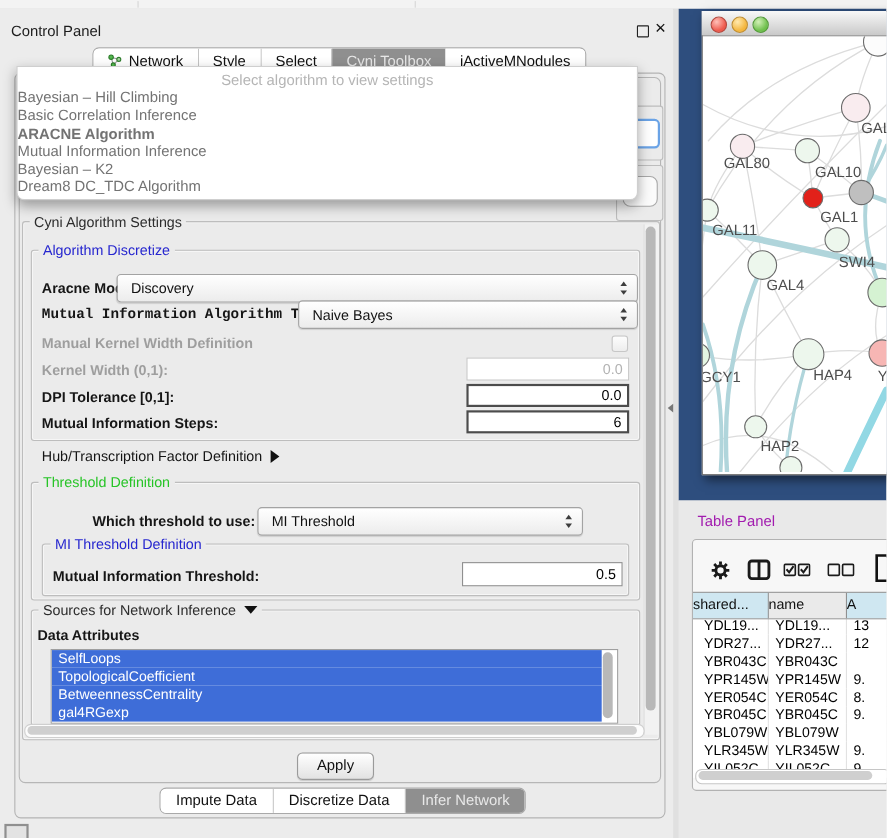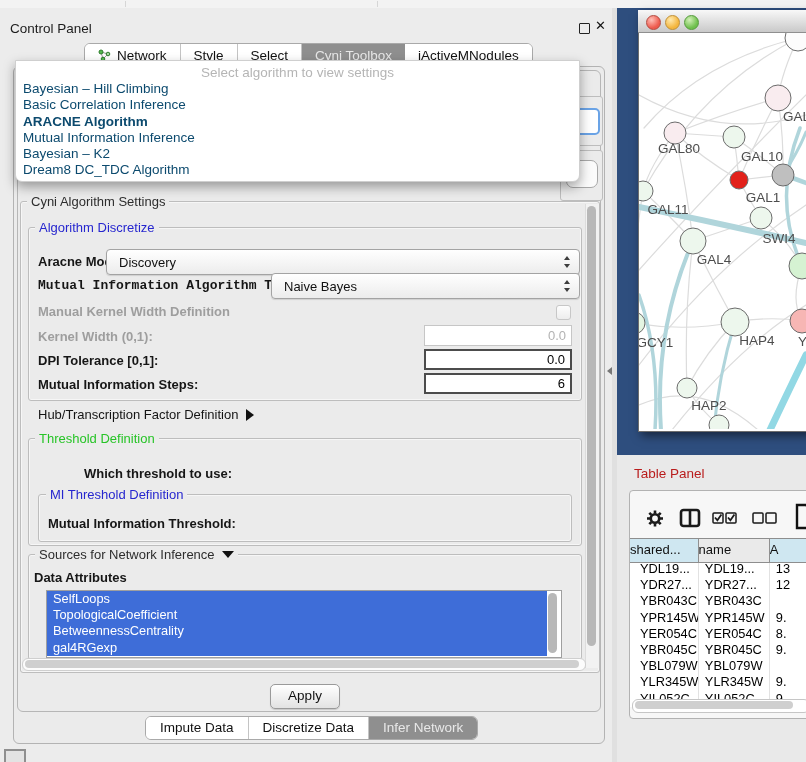--- a/index.html
+++ b/index.html
@@ -97,21 +97,21 @@
   #bottom-tabs{left:145px;top:708px;height:22px;display:flex;border:1px solid #a9a9a9;border-radius:6px;overflow:hidden;background:#fff;}
   .bseg{height:22px;line-height:22px;padding:0 14px;font-size:13.5px;color:#111;background:#fff;border-right:1px solid #c4c4c4;white-space:nowrap;}
   .bseg:last-child{border-right:none;}
   .bseg.sel{background:#8f8f8f;color:#e8e8e8;}
 
   #mini-icon{left:4px;top:749px;width:18px;height:14px;border:2px solid #8f8f8f;background:#e3e3e3;}
 
   
   #popup{left:15px;top:52px;width:563px;height:120px;background:#fff;border:1px solid #cfcfcf;border-radius:0 0 7px 7px;box-shadow:0 5px 12px rgba(0,0,0,.35);z-index:40;}
   #popup-placeholder{text-align:center;color:#b5b5b5;font-size:13.5px;line-height:17px;margin-top:3px;}
-  .popup-item{font-size:13.5px;line-height:16.3px;padding-left:7px;color:#0c4a6e;white-space:nowrap;}
+  .popup-item{font-size:13.5px;line-height:16.3px;padding-left:0;color:#737373;white-space:nowrap;}
   .popup-item.bold{font-weight:bold;}
 
   
   .frag{border:1px solid #bdbdbd;border-radius:3px;background:#ebebeb;z-index:5;}
   #frag1{left:560px;top:88px;width:41px;height:48px;}
   #frag1-combo{left:566px;top:100px;width:30px;height:23px;border:2px solid #6aa3e6;border-radius:5px;background:#fff;z-index:6;}
   #frag2{left:560px;top:142px;width:41px;height:49px;}
   #frag2-combo{left:566px;top:152px;width:30px;height:26px;border:1px solid #a8a8a8;border-radius:7px;background:#fbfbfb;z-index:6;}
 
   
@@ -121,21 +121,21 @@
   #net-window{left:638px;top:10px;width:175px;height:420px;border:1px solid #6e6e6e;background:#fff;box-shadow:3px 4px 9px rgba(0,0,0,.5);}
   #net-titlebar{left:638px;top:10px;width:175px;height:22px;background:linear-gradient(#f8f8f8,#c9c9c9);border-bottom:1px solid #8f8f8f;z-index:2;}
   .tl{width:13px;height:13px;border-radius:50%;z-index:3;}
   #tl-red{left:646px;top:15px;background:radial-gradient(circle at 35% 30%,#ffc0b8,#ee5a4d 65%);border:1px solid #b44a40;}
   #tl-yellow{left:665px;top:15px;background:radial-gradient(circle at 35% 30%,#ffe9ae,#f4b63e 65%);border:1px solid #c08f34;}
   #tl-green{left:684px;top:15px;background:radial-gradient(circle at 35% 30%,#d2f0b7,#6fc04d 65%);border:1px solid #559b3c;}
   #net-canvas{left:639px;top:33px;width:170px;height:396px;background:#fff;overflow:hidden;}
 
   
   #table-region{left:617px;top:455px;width:189px;height:307px;background:#e9e9e9;}
-  #tp-title{left:634px;top:466px;font-size:13.5px;color:#b91c1c;}
+  #tp-title{left:634px;top:466px;font-size:13.5px;color:#a21caf;}
   #tbl-panel{left:629px;top:490px;width:181px;height:227px;background:#f7f7f7;border:1px solid #b2b2b2;border-radius:4px 0 0 4px;}
   .ticon{z-index:2;}
   #ic-gear{left:645px;top:508px;}
   #ic-cols{left:679px;top:507px;}
   #ic-checked{left:712px;top:511px;}
   #ic-unchecked{left:752px;top:511px;}
   #ic-doc{left:795px;top:503px;}
   #tbl-head{left:630px;top:538px;width:180px;height:23px;display:flex;border-top:1px solid #8e8e8e;border-bottom:1px solid #8e8e8e;z-index:2;}
   .hcell{height:23px;line-height:22px;font-size:13px;color:#111;background:#eaeaea;border-right:1px solid #909090;box-sizing:border-box;white-space:nowrap;overflow:hidden;}
   .hcell.hl{background:#cfe7f1;}
@@ -233,24 +233,32 @@
 
     <div class="abs blabel" id="steps-label">Mutual Information Steps:</div>
     <div class="abs field" id="steps-input">6</div>
 
     <div class="abs" id="hub-label"><span>Hub/Transcription Factor Definition</span><span class="arrow-right"></span></div>
 
     <div class="abs gbox" id="thr-group"></div>
     <div class="abs gtitle green" id="thr-label">Threshold Definition</div>
 
     <div class="abs blabel" id="which-label">Which threshold to use:</div>
+    <div class="abs combo" id="which-combo">
+      <span class="combo-val">MI Threshold</span>
+      <span class="combo-arrows">
+          <i class="a-up"></i>
+          <i class="a-dn"></i>
+        </span>
+    </div>
 
     <div class="abs gbox" id="mithr-group"></div>
     <div class="abs gtitle blue" id="mithr-label">MI Threshold Definition</div>
     <div class="abs blabel" id="mit-label">Mutual Information Threshold:</div>
+    <div class="abs field" id="mit-input">0.5</div>
 
     <div class="abs gbox" id="src-group"></div>
     <div class="abs gtitle" id="src-label"><span>Sources for Network Inference</span><span class="arrow-down"></span></div>
     <div class="abs blabel" id="attr-label">Data Attributes</div>
     <div class="abs" id="attr-list">
         <div class="attr-item sel">SelfLoops</div>
         <div class="attr-item sel">TopologicalCoefficient</div>
         <div class="attr-item sel">BetweennessCentrality</div>
         <div class="attr-item sel">gal4RGexp</div>
       </div>

